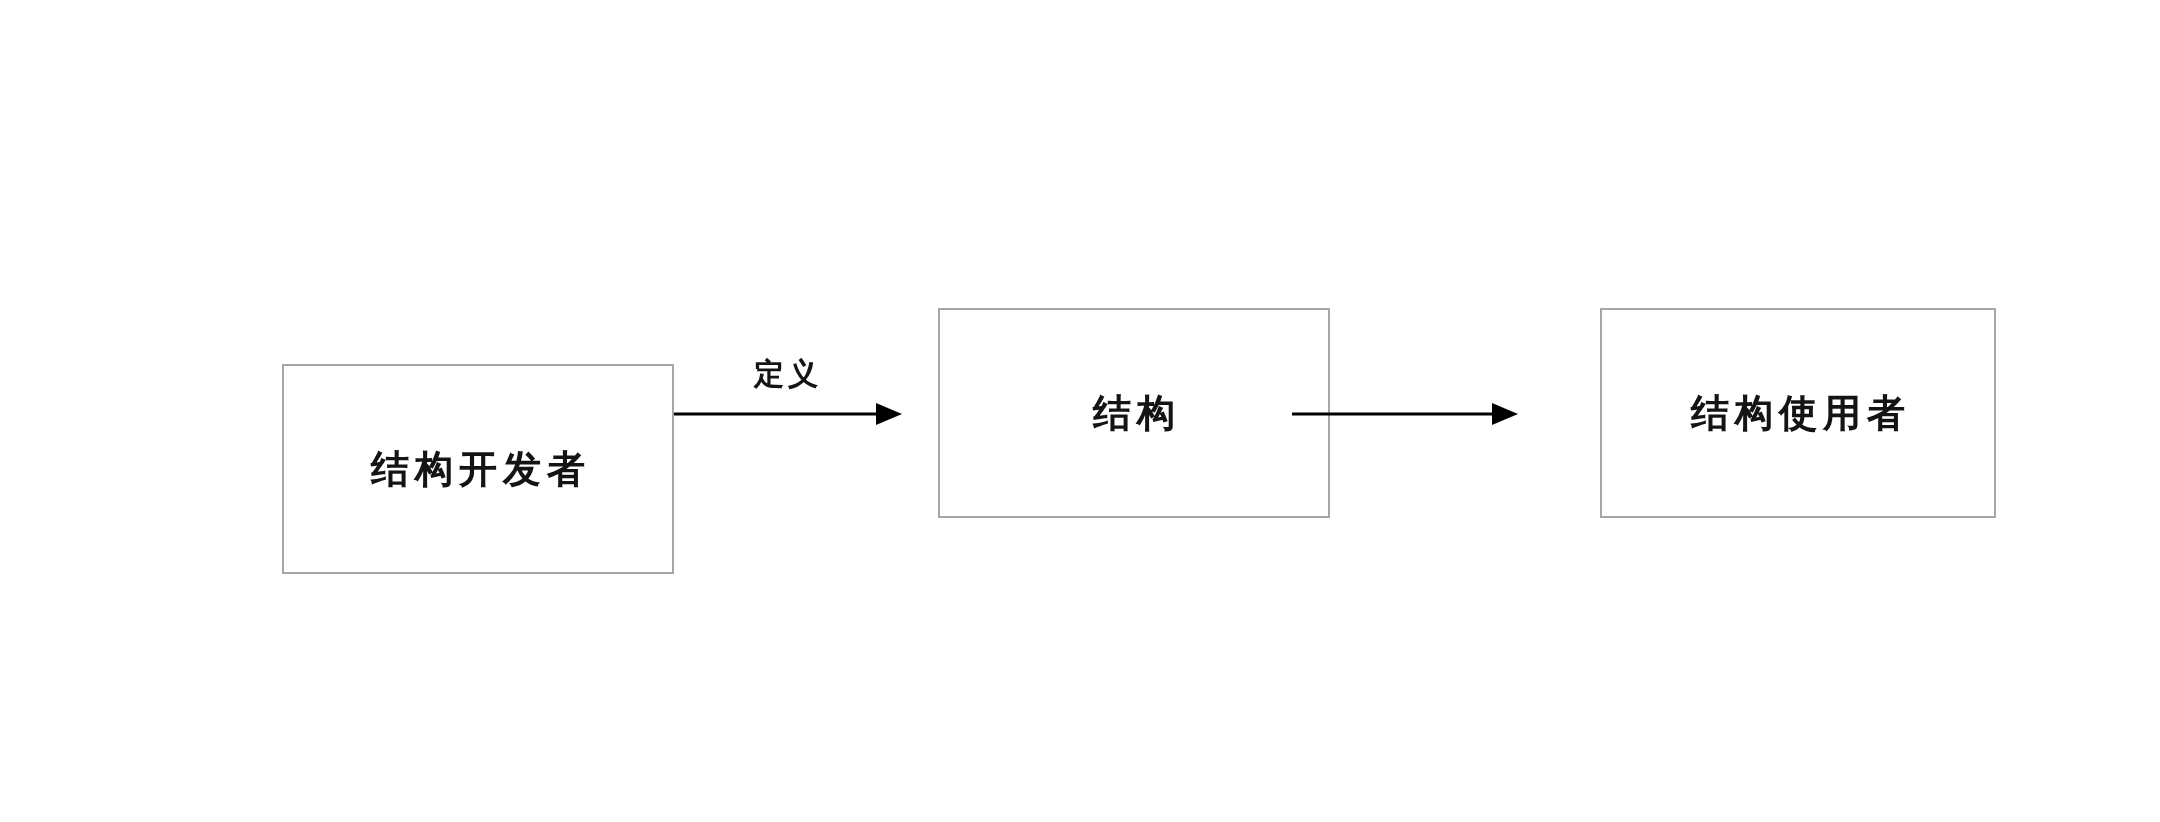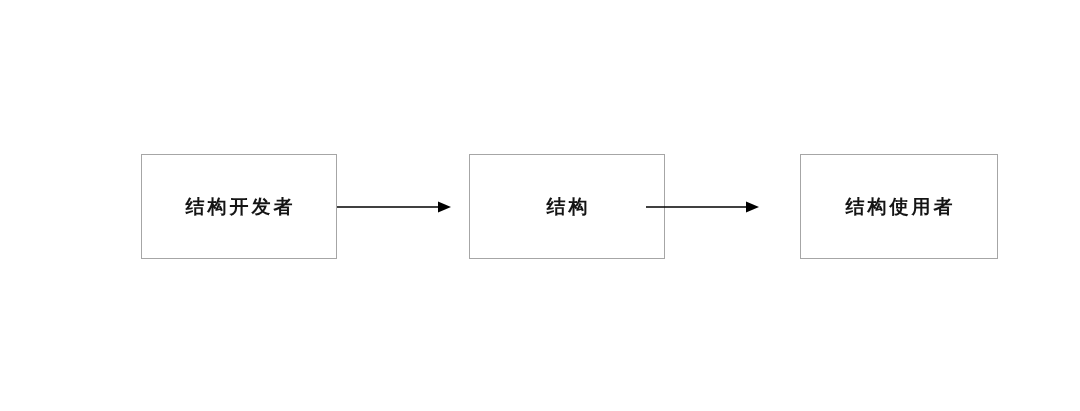--- a/index.html
+++ b/index.html
@@ -27,21 +27,21 @@
     justify-content: center;
   }
   .node-label {
     font-size: 19px;
     font-weight: 600;
     letter-spacing: 3px;
     color: #141414;
     white-space: nowrap;
     text-indent: 3px; 
   }
-  .node-developer { left: 141px; width: 196px; }
+  .node-developer { left: 141px; width: 196px; margin-top: 28px; }
   .node-structure { left: 469px; width: 196px; }
   .node-consumer  { left: 800px; width: 198px; }
 
   .edge-svg {
     position: absolute;
     top: 199px;
     height: 16px;
     display: block;
   }
   .edge-define { left: 337px; width: 114px; }
@@ -76,19 +76,20 @@
   </div>
 
   <div class="node node-consumer">
     <span class="node-label">结构使用者</span>
   </div>
 
   <svg class="edge-svg edge-define" viewBox="0 0 114 16" aria-hidden="true">
     <line x1="0" y1="8" x2="102" y2="8" stroke="#000000" stroke-width="1.5"></line>
     <polygon points="101,2.5 114,8 101,13.5" fill="#000000"></polygon>
   </svg>
+  <div class="edge-label edge-label-define">定义</div>
 
   <svg class="edge-svg edge-obtain" viewBox="0 0 113 16" aria-hidden="true">
     <line x1="0" y1="8" x2="101" y2="8" stroke="#000000" stroke-width="1.5"></line>
     <polygon points="100,2.5 113,8 100,13.5" fill="#000000"></polygon>
   </svg>
 
 </div>
 
 </body></html>

